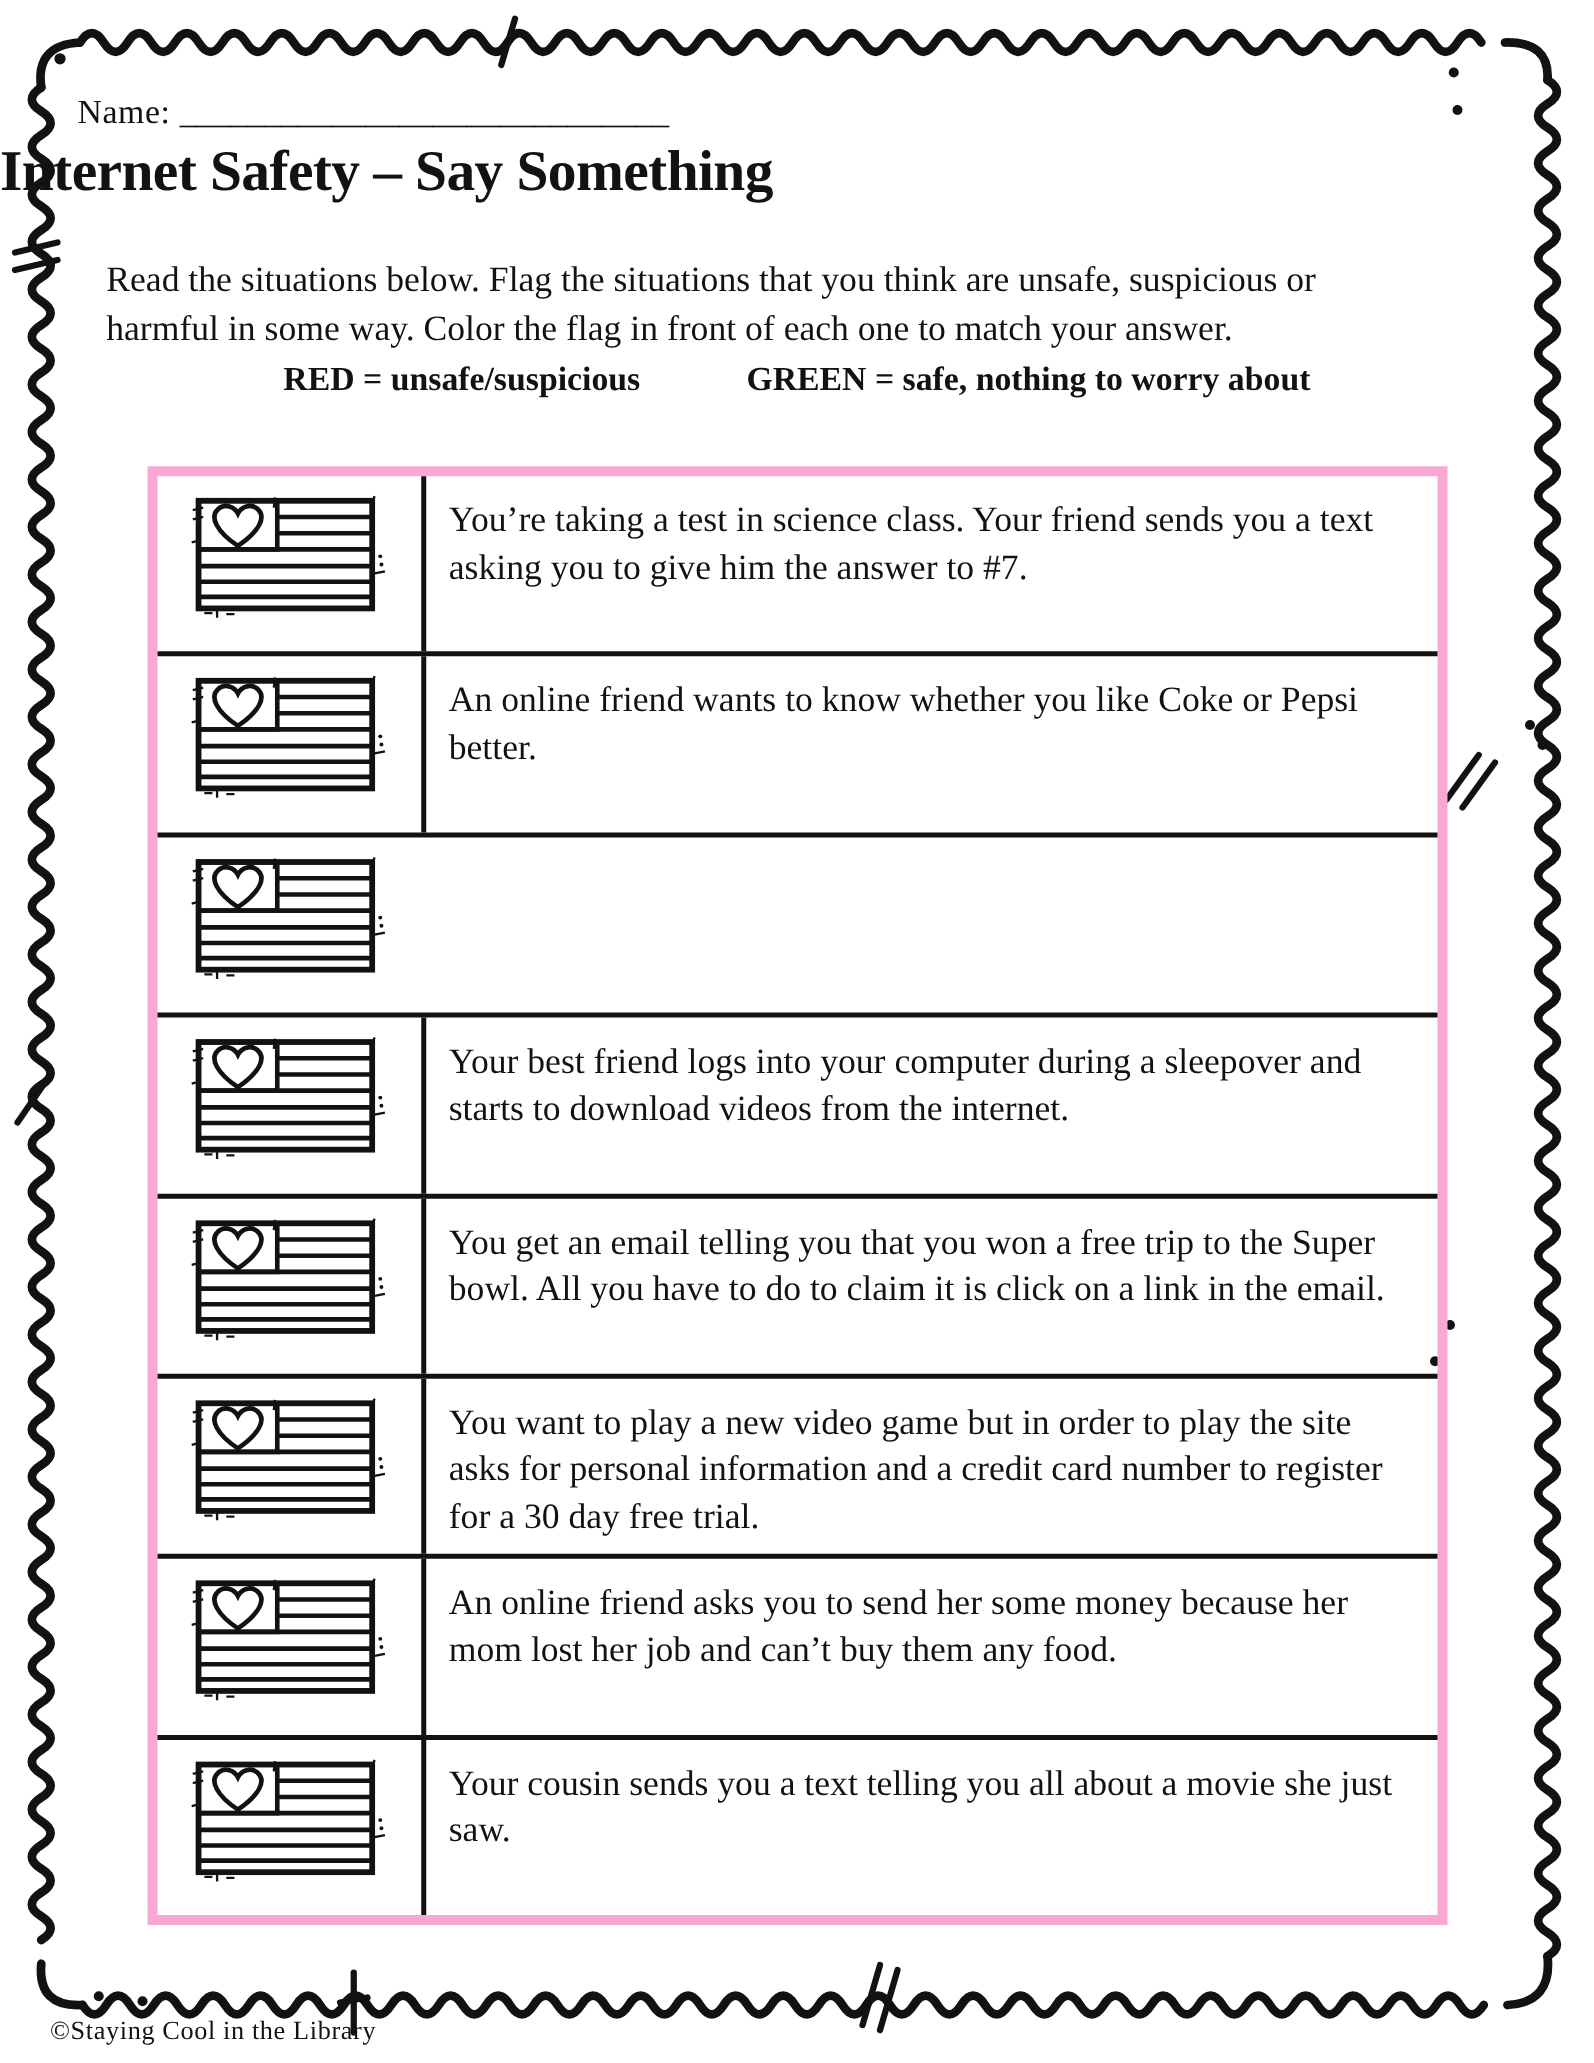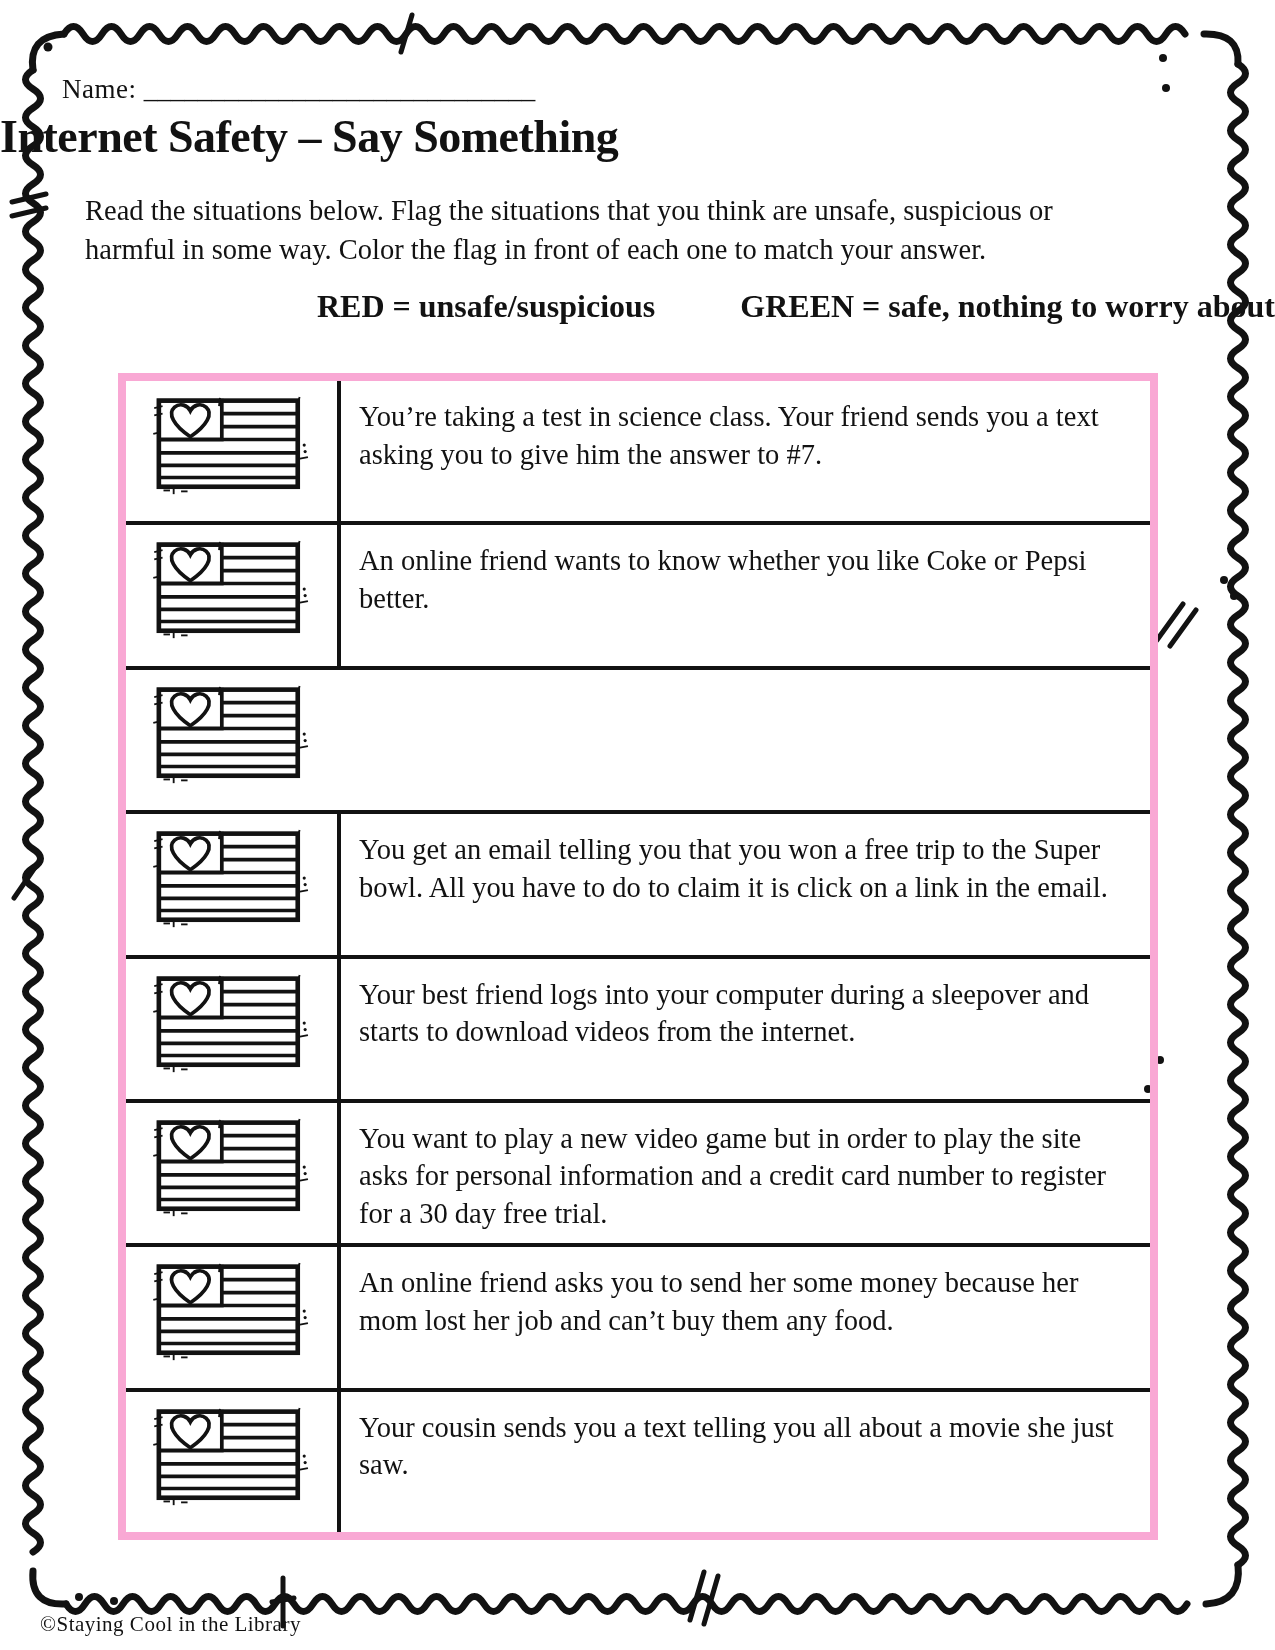--- a/index.html
+++ b/index.html
@@ -9,24 +9,24 @@
     background:#ffffff;
     font-family:Liberation Serif, serif;
     color:#121212;
     overflow:hidden;
   }
   .border-svg{position:absolute;top:0;left:0;width:1275px;height:1650px;}
   .name-row{position:absolute;top:74px;left:62px;font-size:27px;letter-spacing:.5px;}
   .name-blank{letter-spacing:0;}
   .title{position:absolute;top:110px;left:0;width:1275px;text-align:left;
          font-size:46px;font-weight:700;letter-spacing:-.5px;}
-  .instructions{position:absolute;top:191px;left:85px;width:1055px;
+  .instructions{position:absolute;top:205px;left:85px;width:1055px;
          font-size:28.5px;line-height:1.38;}
-  .legend{position:absolute;top:288px;left:0;width:1275px;text-align:right;
-         font-size:32px;font-weight:700;}
+  .legend{position:absolute;top:288px;left:0;width:1275px;text-align:center;
+         font-size:27px;font-weight:700;}
   .legend span{display:inline-block;}
   .legend .gap{width:85px;}
   .sit-table{
     position:absolute;top:373px;left:118px;width:1040px;height:1167px;
     border:8px solid #f9a8d4;box-sizing:border-box;
     display:flex;flex-direction:column;
   }
   .srow{flex:1;display:grid;grid-template-columns:211px 1fr;border-bottom:4px solid #121212;min-height:0;}
   .srow:last-child{border-bottom:none;}
   .flag-cell{display:flex;justify-content:center;align-items:flex-start;padding-top:15px;}
@@ -206,20 +206,51 @@
               <path d="M0,41 l8,-2"></path>
               <circle cx="163" cy="53" r="1.7" fill="#121212" stroke="none"></circle>
               <circle cx="164" cy="60" r="1.7" fill="#121212" stroke="none"></circle>
               <path d="M157,68 l10,-2"></path>
               <path d="M11,102 l7,0"></path>
               <path d="M22,99 l0,7"></path>
               <path d="M30,103 l7,0"></path>
             </g>
         </svg>
       </div>
+      <div class="text-cell">Your best friend logs into your computer during a sleepover and starts to download videos from the internet.</div>
+    </div>
+
+    <div class="srow">
+      <div class="flag-cell">
+        <svg width="158" height="100" viewBox="0 0 170 108" fill="none" stroke="#121212">
+          <rect x="6" y="5" width="150" height="93" stroke-width="5"></rect>
+            <rect x="6" y="5" width="68" height="42" stroke-width="4"></rect>
+          <path d="M40,44 C22,32 15,19 23,12 C29,7 37,10 40,16 C43,10 51,7 57,12 C65,19 58,32 40,44 Z" stroke-width="4"></path>
+          <path d="M52,10 q7,2 8,9" stroke-width="2.5"></path>
+          <line x1="74" y1="19" x2="156" y2="19" stroke-width="4"></line>
+            <line x1="74" y1="33" x2="156" y2="33" stroke-width="4"></line>
+          <line x1="6" y1="47" x2="156" y2="47" stroke-width="4"></line>
+            <line x1="6" y1="61.5" x2="156" y2="61.5" stroke-width="4"></line>
+          <line x1="6" y1="75" x2="156" y2="75" stroke-width="4"></line>
+            <line x1="6" y1="88" x2="156" y2="88" stroke-width="4"></line>
+          <g stroke-width="2">
+              <path d="M158,1 l-3,11"></path>
+              <path d="M1,13 l9,-2"></path>
+              <path d="M1,21 l9,-2"></path>
+              <path d="M72,2 l-1,9"></path>
+              <path d="M0,41 l8,-2"></path>
+              <circle cx="163" cy="53" r="1.7" fill="#121212" stroke="none"></circle>
+              <circle cx="164" cy="60" r="1.7" fill="#121212" stroke="none"></circle>
+              <path d="M157,68 l10,-2"></path>
+              <path d="M11,102 l7,0"></path>
+              <path d="M22,99 l0,7"></path>
+              <path d="M30,103 l7,0"></path>
+            </g>
+        </svg>
+      </div>
       <div class="text-cell">You get an email telling you that you won a free trip to the Super bowl. All you have to do to claim it is click on a link in the email.</div>
     </div>
 
     <div class="srow">
       <div class="flag-cell">
         <svg width="158" height="100" viewBox="0 0 170 108" fill="none" stroke="#121212">
           <rect x="6" y="5" width="150" height="93" stroke-width="5"></rect>
             <rect x="6" y="5" width="68" height="42" stroke-width="4"></rect>
           <path d="M40,44 C22,32 15,19 23,12 C29,7 37,10 40,16 C43,10 51,7 57,12 C65,19 58,32 40,44 Z" stroke-width="4"></path>
           <path d="M52,10 q7,2 8,9" stroke-width="2.5"></path>
@@ -237,51 +268,20 @@
               <path d="M0,41 l8,-2"></path>
               <circle cx="163" cy="53" r="1.7" fill="#121212" stroke="none"></circle>
               <circle cx="164" cy="60" r="1.7" fill="#121212" stroke="none"></circle>
               <path d="M157,68 l10,-2"></path>
               <path d="M11,102 l7,0"></path>
               <path d="M22,99 l0,7"></path>
               <path d="M30,103 l7,0"></path>
             </g>
         </svg>
       </div>
-      <div class="text-cell">Your best friend logs into your computer during a sleepover and starts to download videos from the internet.</div>
-    </div>
-
-    <div class="srow">
-      <div class="flag-cell">
-        <svg width="158" height="100" viewBox="0 0 170 108" fill="none" stroke="#121212">
-          <rect x="6" y="5" width="150" height="93" stroke-width="5"></rect>
-            <rect x="6" y="5" width="68" height="42" stroke-width="4"></rect>
-          <path d="M40,44 C22,32 15,19 23,12 C29,7 37,10 40,16 C43,10 51,7 57,12 C65,19 58,32 40,44 Z" stroke-width="4"></path>
-          <path d="M52,10 q7,2 8,9" stroke-width="2.5"></path>
-          <line x1="74" y1="19" x2="156" y2="19" stroke-width="4"></line>
-            <line x1="74" y1="33" x2="156" y2="33" stroke-width="4"></line>
-          <line x1="6" y1="47" x2="156" y2="47" stroke-width="4"></line>
-            <line x1="6" y1="61.5" x2="156" y2="61.5" stroke-width="4"></line>
-          <line x1="6" y1="75" x2="156" y2="75" stroke-width="4"></line>
-            <line x1="6" y1="88" x2="156" y2="88" stroke-width="4"></line>
-          <g stroke-width="2">
-              <path d="M158,1 l-3,11"></path>
-              <path d="M1,13 l9,-2"></path>
-              <path d="M1,21 l9,-2"></path>
-              <path d="M72,2 l-1,9"></path>
-              <path d="M0,41 l8,-2"></path>
-              <circle cx="163" cy="53" r="1.7" fill="#121212" stroke="none"></circle>
-              <circle cx="164" cy="60" r="1.7" fill="#121212" stroke="none"></circle>
-              <path d="M157,68 l10,-2"></path>
-              <path d="M11,102 l7,0"></path>
-              <path d="M22,99 l0,7"></path>
-              <path d="M30,103 l7,0"></path>
-            </g>
-        </svg>
-      </div>
       <div class="text-cell">You want to play a new video game but in order to play the site asks for personal information and a credit card number to register for a 30 day free trial.</div>
     </div>
 
     <div class="srow">
       <div class="flag-cell">
         <svg width="158" height="100" viewBox="0 0 170 108" fill="none" stroke="#121212">
           <rect x="6" y="5" width="150" height="93" stroke-width="5"></rect>
             <rect x="6" y="5" width="68" height="42" stroke-width="4"></rect>
           <path d="M40,44 C22,32 15,19 23,12 C29,7 37,10 40,16 C43,10 51,7 57,12 C65,19 58,32 40,44 Z" stroke-width="4"></path>
           <path d="M52,10 q7,2 8,9" stroke-width="2.5"></path>

